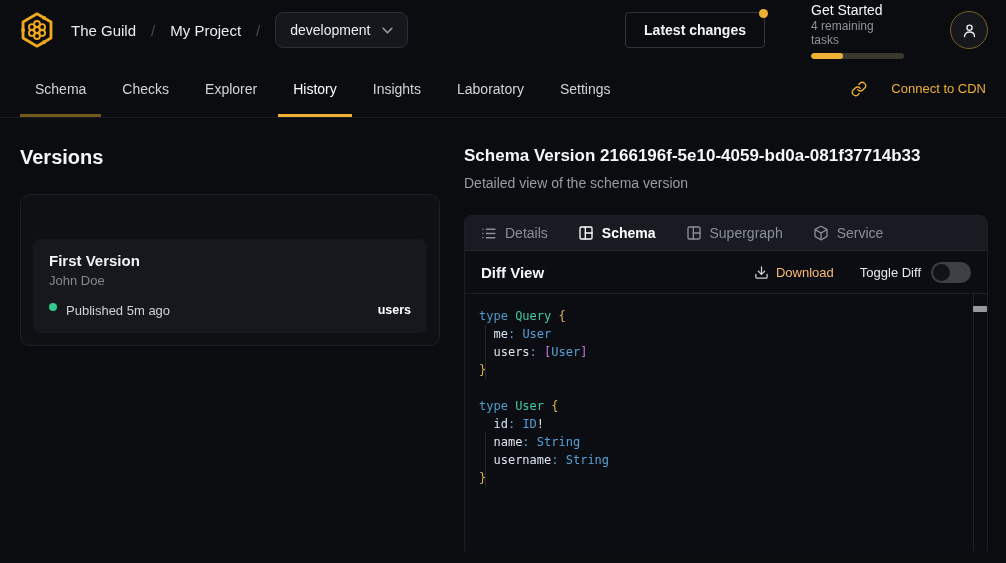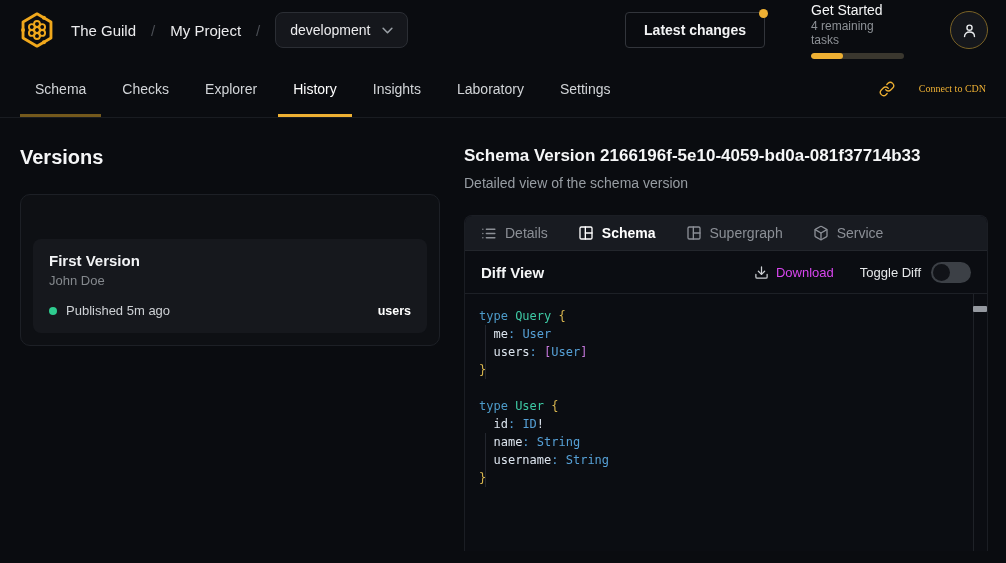--- a/index.html
+++ b/index.html
@@ -30,44 +30,44 @@
     display:flex; align-items:center; justify-content:center; cursor:pointer; }
 
   
   .nav { display:flex; align-items:stretch; height:58px; border-bottom:1px solid #191c21; padding:0 20px; }
   .nav-tabs { display:flex; gap:6px; }
   .tab { position:relative; display:flex; align-items:center; padding:0 15px; font-size:14px; color:#d2d5d8; cursor:pointer; }
   .tab.active { color:#ffffff; }
   .tab.active::after, .tab.dim::after { content:""; position:absolute; left:0; right:0; bottom:0; height:3px; }
   .tab.active::after { background:#eeb033; }
   .tab.dim::after { background:#74591c; }
-  .cdn-link { margin-left:auto; display:flex; align-items:center; gap:24px; color:#eeb033; font-size:10px; cursor:pointer;font-family:Liberation Serif, serif; }
+  .cdn-link { margin-left:auto; display:flex; align-items:center; gap:24px; color:#eeb033; font-size:13px; cursor:pointer; }
 
   
   .main { display:flex; height:445px; }
   .left-col { width:464px; padding:28px 24px 0 20px; flex-shrink:0; }
   .sec-title { font-size:20px; font-weight:700; color:#f5f6f7; }
   .sec-sub { font-size:14px; color:#979da3; margin-top:8px; }
   .versions-card { margin-top:25px; border:1px solid #1d2026; border-radius:10px; background:#0e1014; padding:44px 12px 12px; }
   .version-item { background:#16181d; border-radius:8px; padding:13px 16px 15px; cursor:pointer; }
   .v-name { font-size:15px; font-weight:600; color:#f2f3f5; }
   .v-author { font-size:13px; color:#84888d; margin-top:4px; }
-  .v-meta { margin-top:15px; display:flex; align-items:center; gap:9px; font-size:13px; color:#ced1d5; }
+  .v-meta { margin-top:15px; display:flex; align-items:flex-start; gap:9px; font-size:13px; color:#ced1d5; }
   .v-dot { width:8px; height:8px; border-radius:50%; background:#2ecc8f; }
   .v-service { margin-left:auto; font-size:12.5px; font-weight:700; color:#ffffff; }
 
   .right-col { flex:1; padding:28px 18px 12px 0; display:flex; flex-direction:column; }
   .panel { margin-top:24px; border:1px solid #1b1e24; border-bottom:none; border-radius:8px 8px 0 0; overflow:hidden; flex:1; display:flex; flex-direction:column; }
   .panel-tabs { height:35px; background:#181b21; display:flex; align-items:center; gap:30px; padding:0 15px; border-bottom:1px solid #23262c; flex-shrink:0; }
   .ptab { display:flex; align-items:center; gap:8px; font-size:14px; color:#8b8f96; cursor:pointer; }
   .ptab.active { color:#ffffff; font-weight:600; }
   .diff-row { height:43px; display:flex; align-items:center; padding:0 16px; background:#0b0d12; border-bottom:1px solid #1d2026; flex-shrink:0; }
   .diff-title { font-size:15px; font-weight:700; color:#f4f5f6; }
   .diff-actions { margin-left:auto; display:flex; align-items:center; gap:26px; }
-  .download-btn { display:flex; align-items:center; gap:7px; color:#d946ef; font-size:13px; cursor:pointer; background:none; border:none; font-family:inherit; }
+  .download-btn { display:flex; align-items:center; gap:7px; color:#fdba74; font-size:13px; cursor:pointer; background:none; border:none; font-family:inherit; }
   .toggle-group { display:flex; align-items:center; gap:10px; }
   .toggle-label { font-size:13px; color:#e6e8ea; }
   .switch { width:40px; height:21px; border-radius:11px; background:#3c4046; position:relative; cursor:pointer; }
   .switch-knob { position:absolute; top:2px; left:2px; width:17px; height:17px; border-radius:50%; background:#111318; }
 
   
   .code { position:relative; flex:1; background:#0b0d12; padding:13px 14px; overflow:hidden;
     font-family:"DejaVu Sans Mono", monospace; font-size:12px; line-height:18px; }
   .cl { height:18px; white-space:pre; }
   .t-k { color:#4d9bc9; } .t-d { color:#3ec9a4; } .t-b { color:#d9b64f; }

